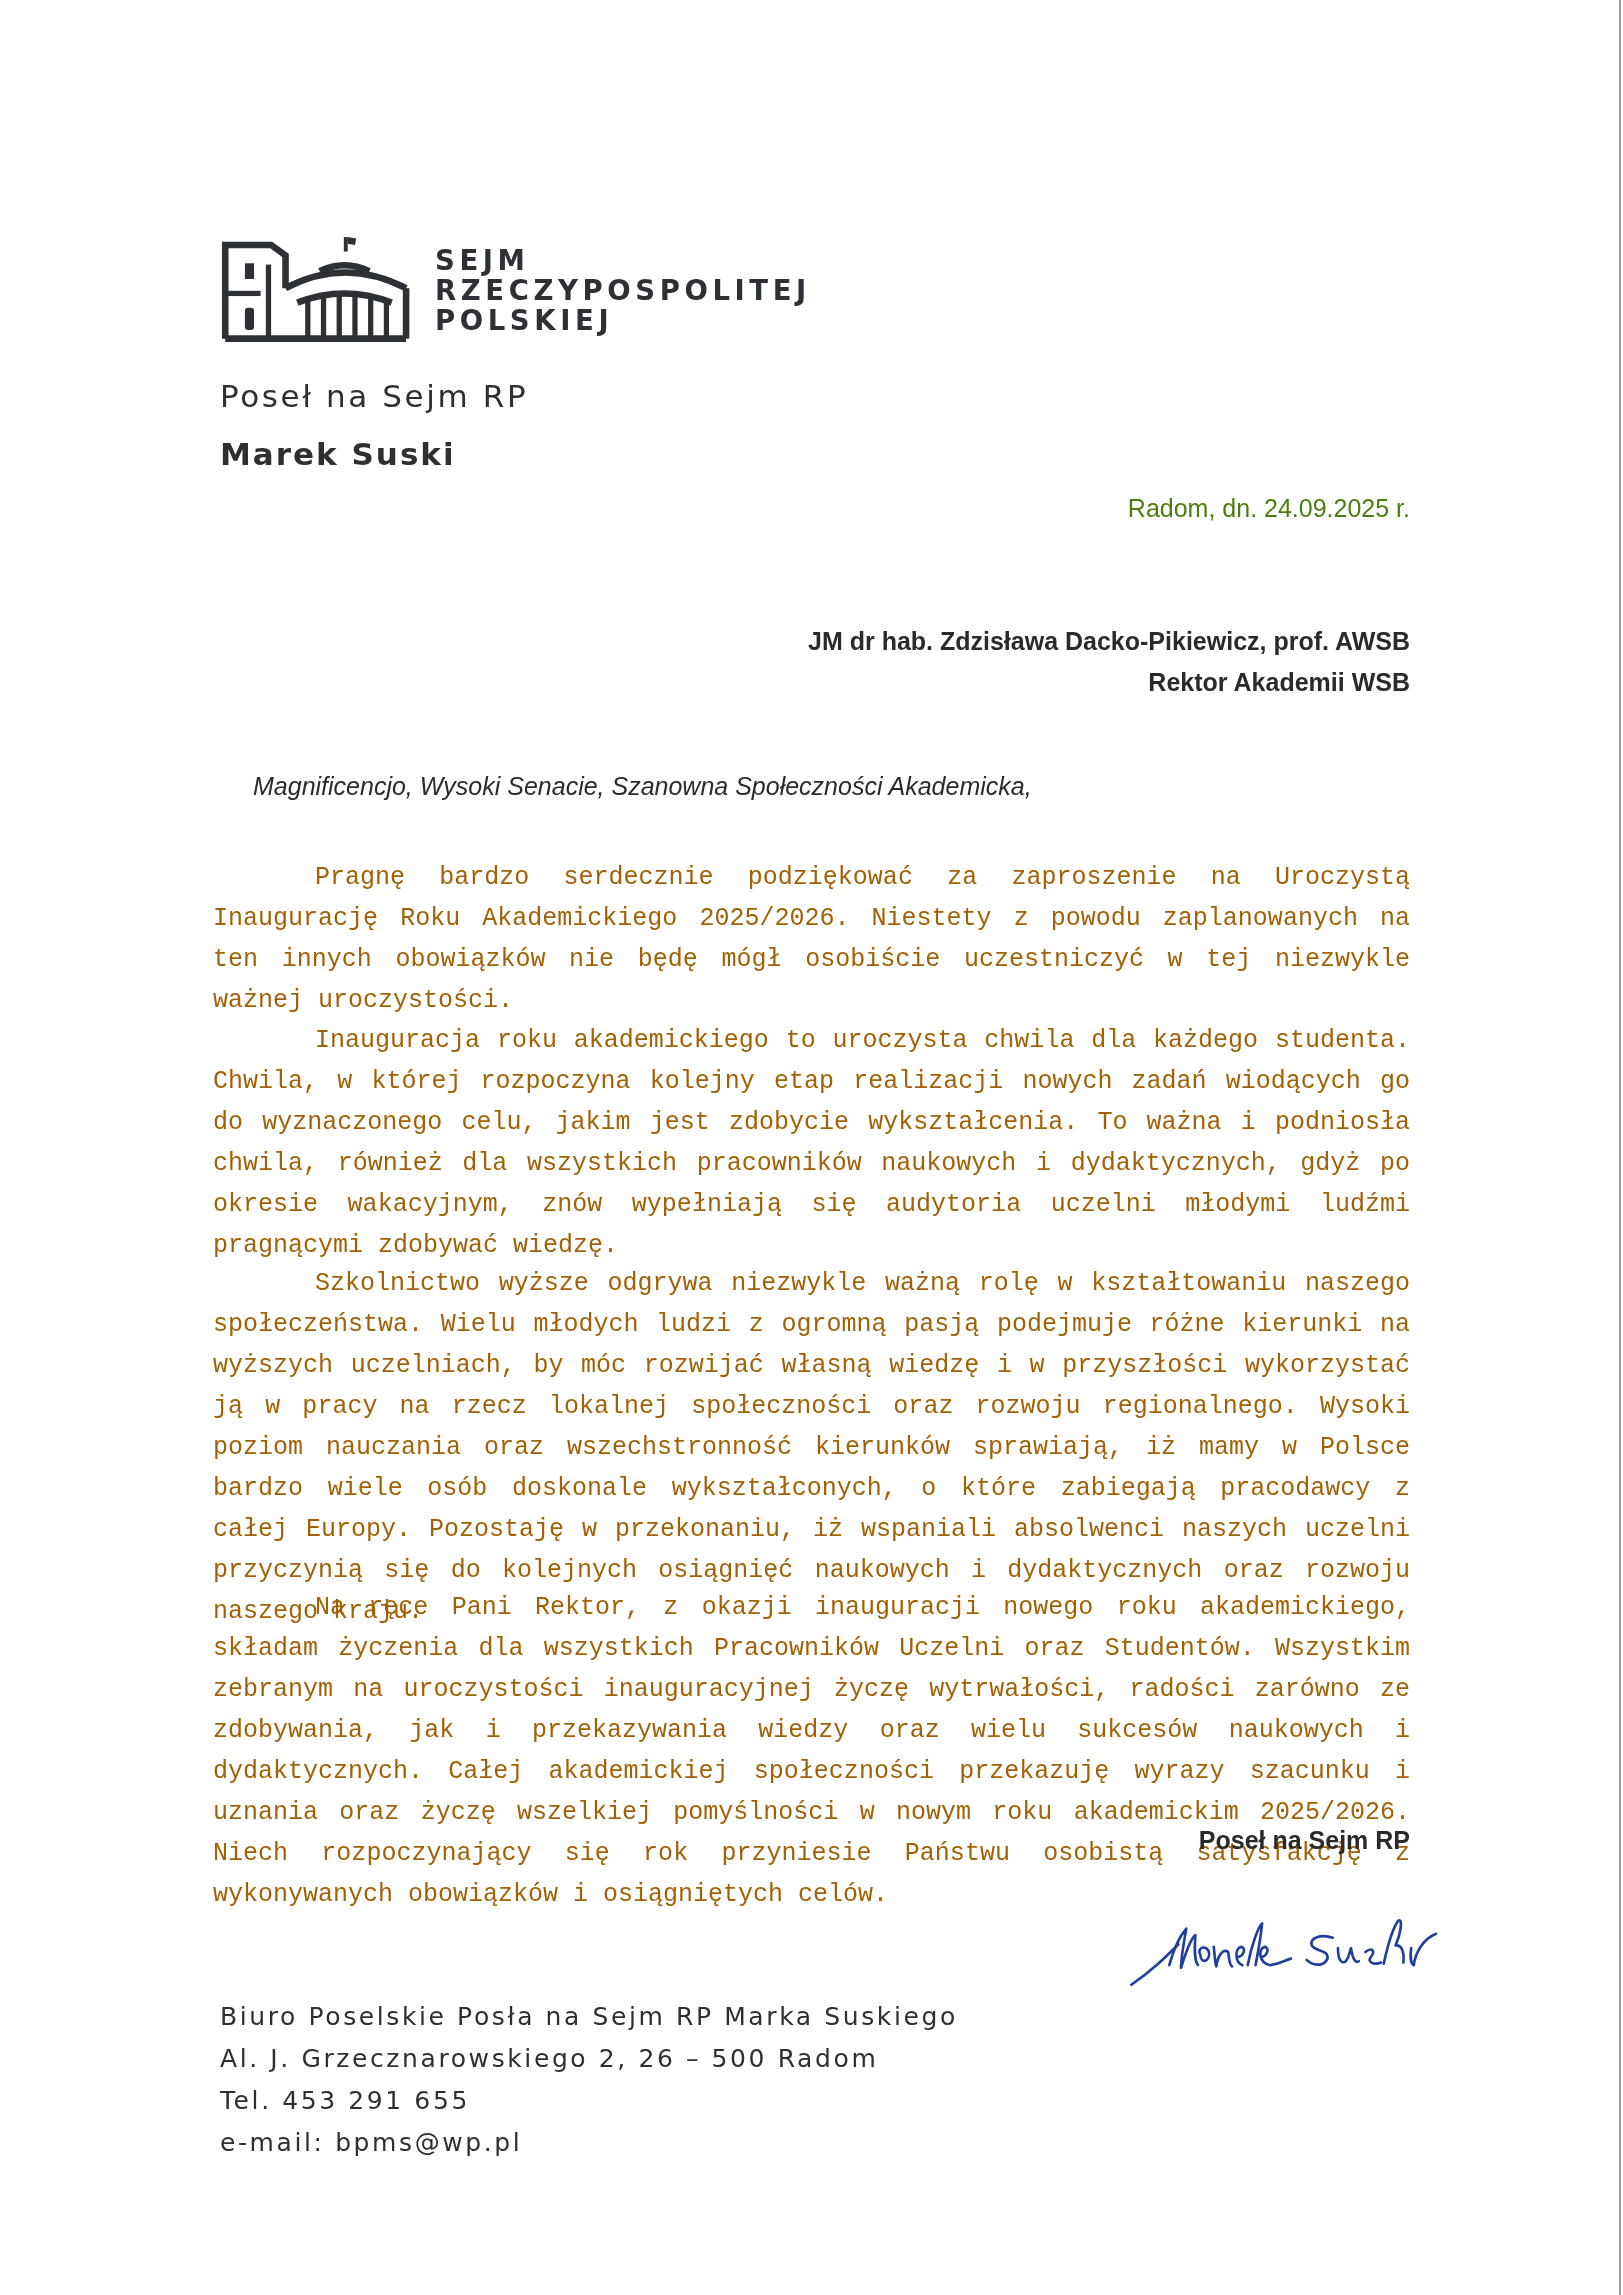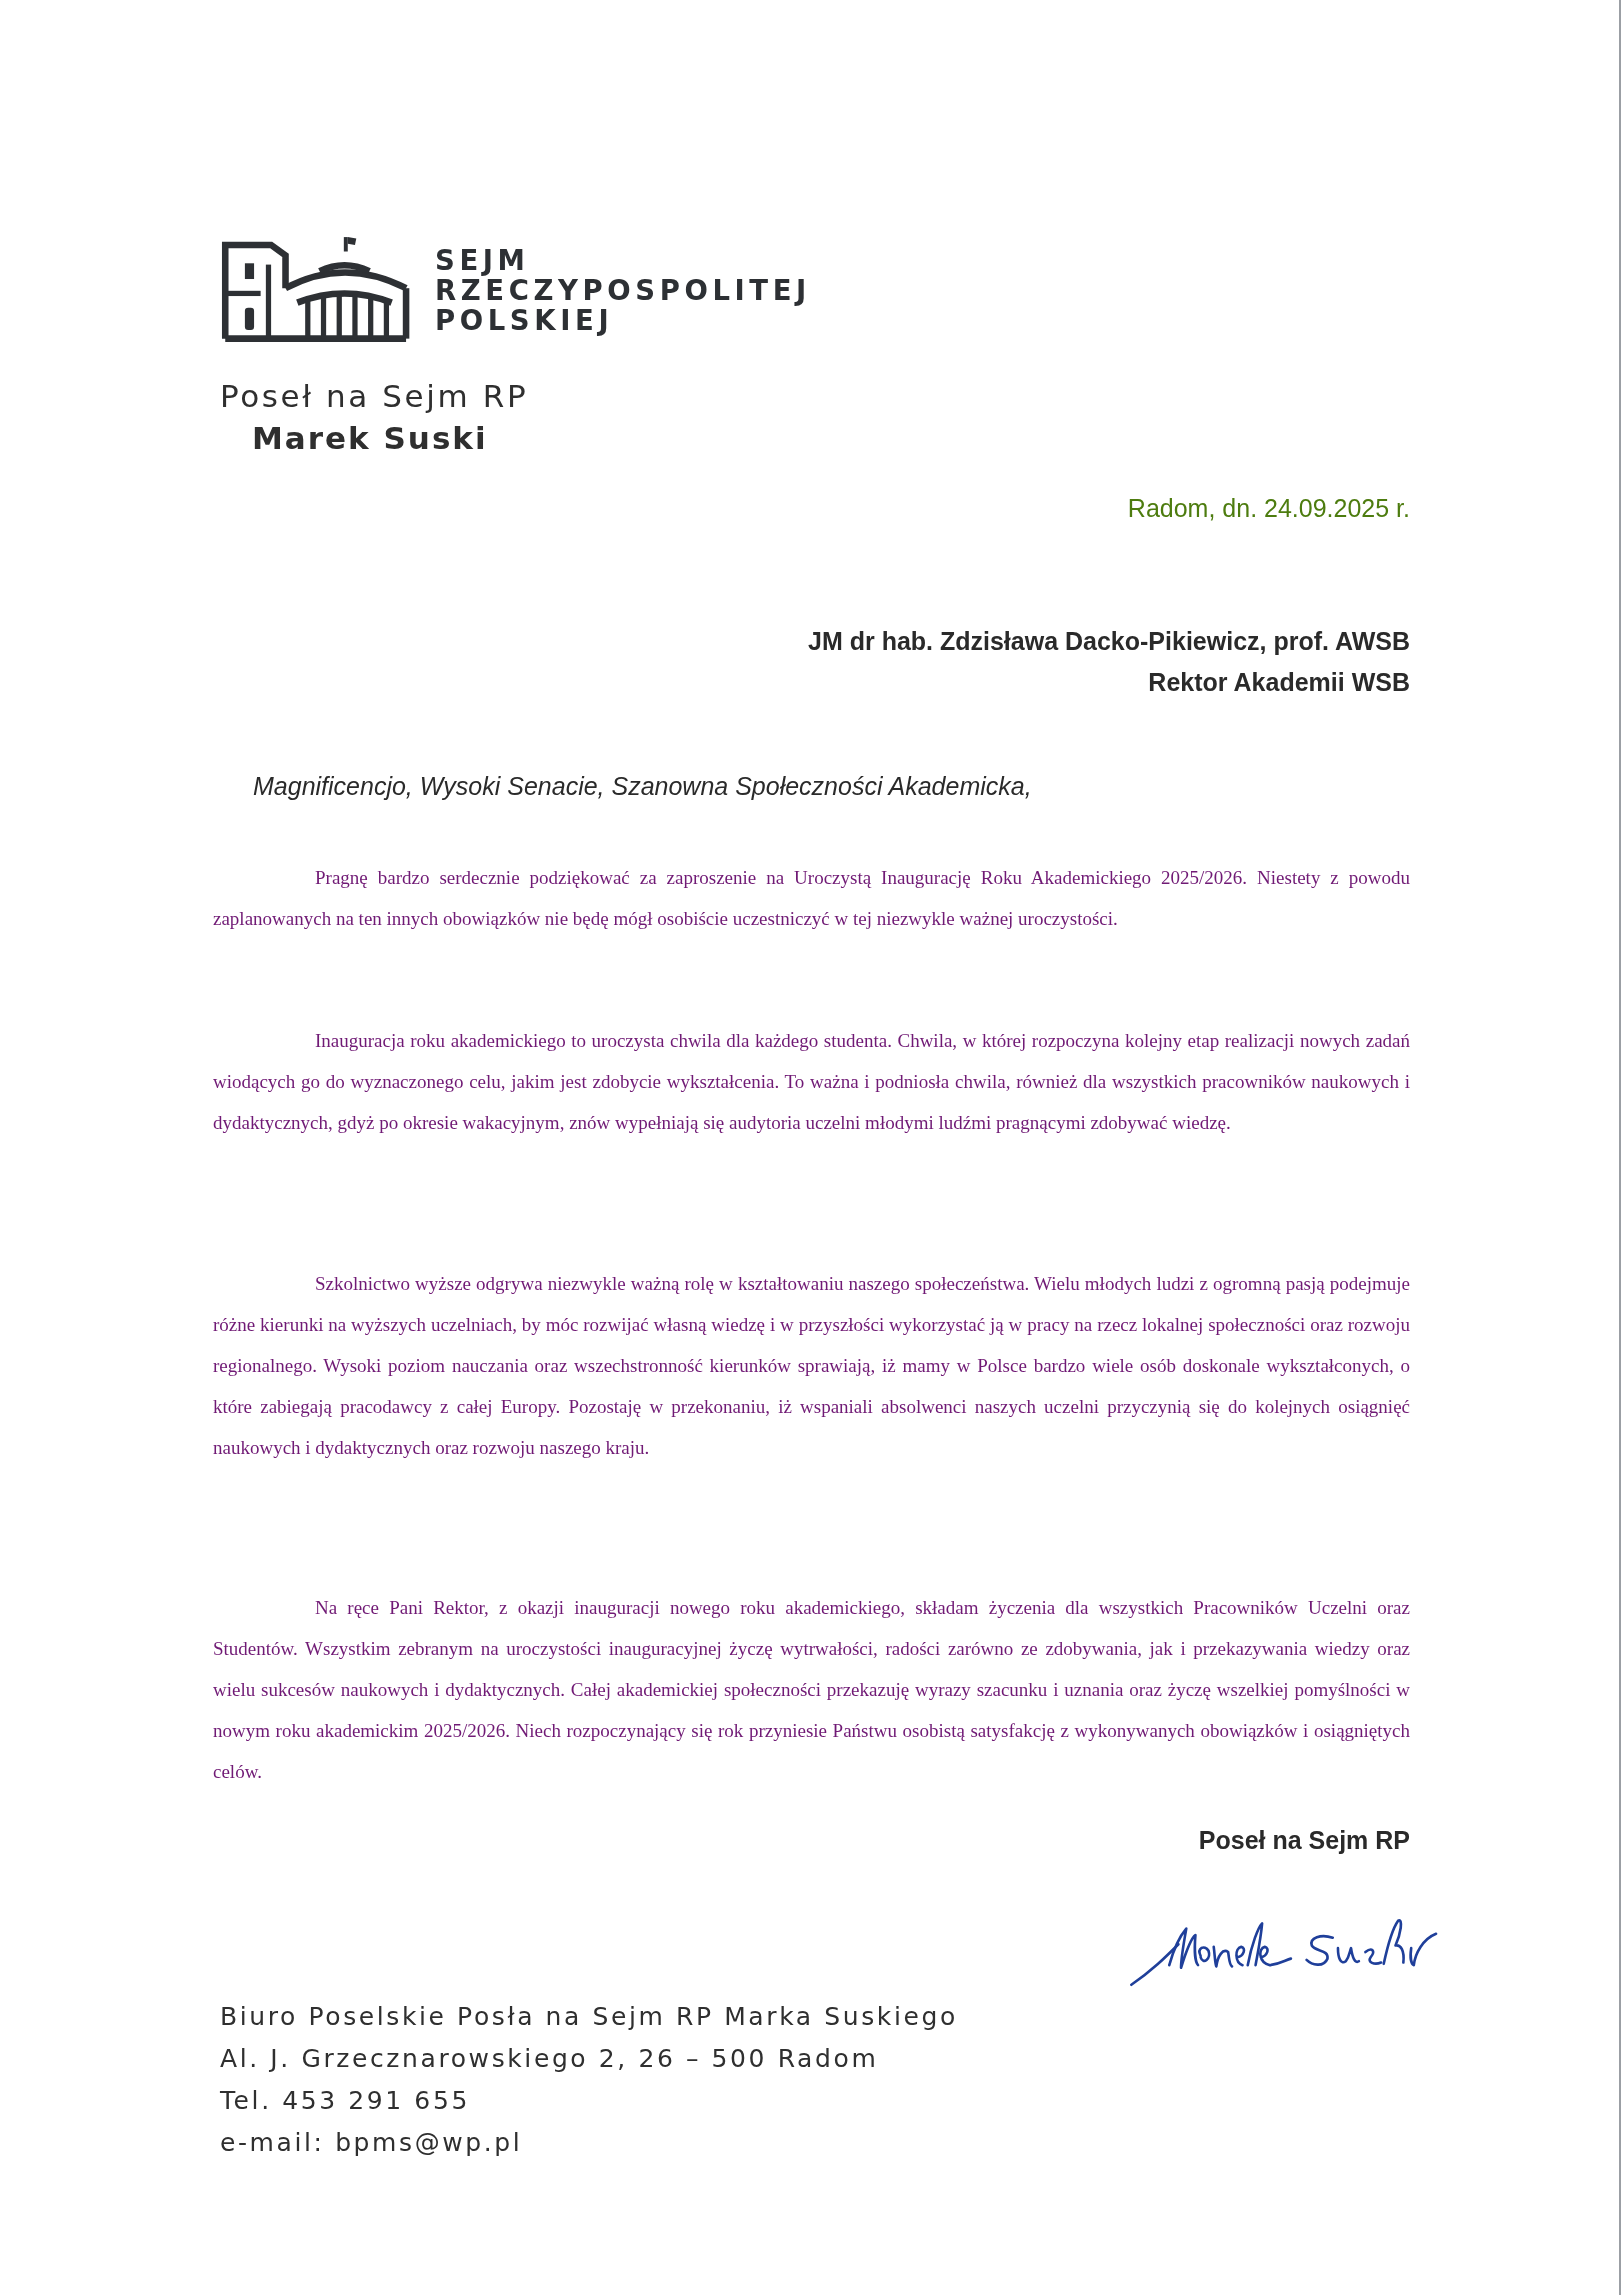--- a/index.html
+++ b/index.html
@@ -4,30 +4,30 @@
 <style>
   html, body { margin: 0; padding: 0; background: #ffffff; }
   body { width: 1623px; height: 2295px; position: relative; overflow: hidden; color: #2a2a2a; }
   .scan-edge { position: absolute; left: 1619px; top: 0; width: 2px; height: 2295px; background: #7a7f85; opacity: .75; }
 
   .logo { position: absolute; left: 220px; top: 237px; width: 190px; height: 105px; }
   .logo-text { position: absolute; left: 435px; top: 245px; font-family: "DejaVu Sans", sans-serif; font-weight: bold; font-size: 27.5px; line-height: 30px; letter-spacing: 4.6px; color: #2d3034; }
   .logo-text div { white-space: nowrap; }
 
   .sender-role { position: absolute; left: 220px; top: 378px; font-family: "DejaVu Sans", sans-serif; font-size: 31px; letter-spacing: 2.6px; color: #2f2f2f; font-weight: normal; }
-  .sender-name { position: absolute; left: 220px; top: 420px; font-family: "DejaVu Sans", sans-serif; font-size: 31px; letter-spacing: 2px; font-weight: bold; color: #2f2f2f; margin-left: 32px; }
+  .sender-name { position: absolute; left: 220px; top: 436px; font-family: "DejaVu Sans", sans-serif; font-size: 31px; letter-spacing: 2px; font-weight: bold; color: #2f2f2f; }
 
   .date { position: absolute; right: 213px; top: 494px; font-family: "Liberation Sans", sans-serif; font-size: 25px; color: #4d7c0f; }
 
   .recipient { position: absolute; right: 213px; top: 621px; text-align: right; font-family: "Liberation Sans", sans-serif; font-weight: bold; font-size: 25px; line-height: 41px; color: #2a2a2a; }
   .recipient div { white-space: nowrap; }
 
   .salutation { position: absolute; left: 213px; top: 772px; font-family: "Liberation Sans", sans-serif; font-style: italic; font-size: 25px; color: #2a2a2a; margin-left: 40px; }
 
-  .body-text { position: absolute; left: 213px; width: 1197px; font-family: Liberation Serif, serif; font-size: 19px; line-height: 41px; text-align: justify; color: #701a75; }
+  .body-text { position: absolute; left: 213px; width: 1197px; font-family: Liberation Mono, monospace; font-size: 25px; line-height: 41px; text-align: justify; color: #a16207; }
   .body-text p { margin: 0; text-indent: 102px; }
   #p1 { top: 857px; }
   #p2 { top: 1020px; }
   #p3 { top: 1263px; }
   #p4 { top: 1587px; }
 
   .closing { position: absolute; right: 213px; top: 1826px; font-family: "Liberation Sans", sans-serif; font-weight: bold; font-size: 25px; color: #2a2a2a; }
 
   .signature { position: absolute; left: 1113px; top: 1905px; width: 327px; height: 85px; }
 

